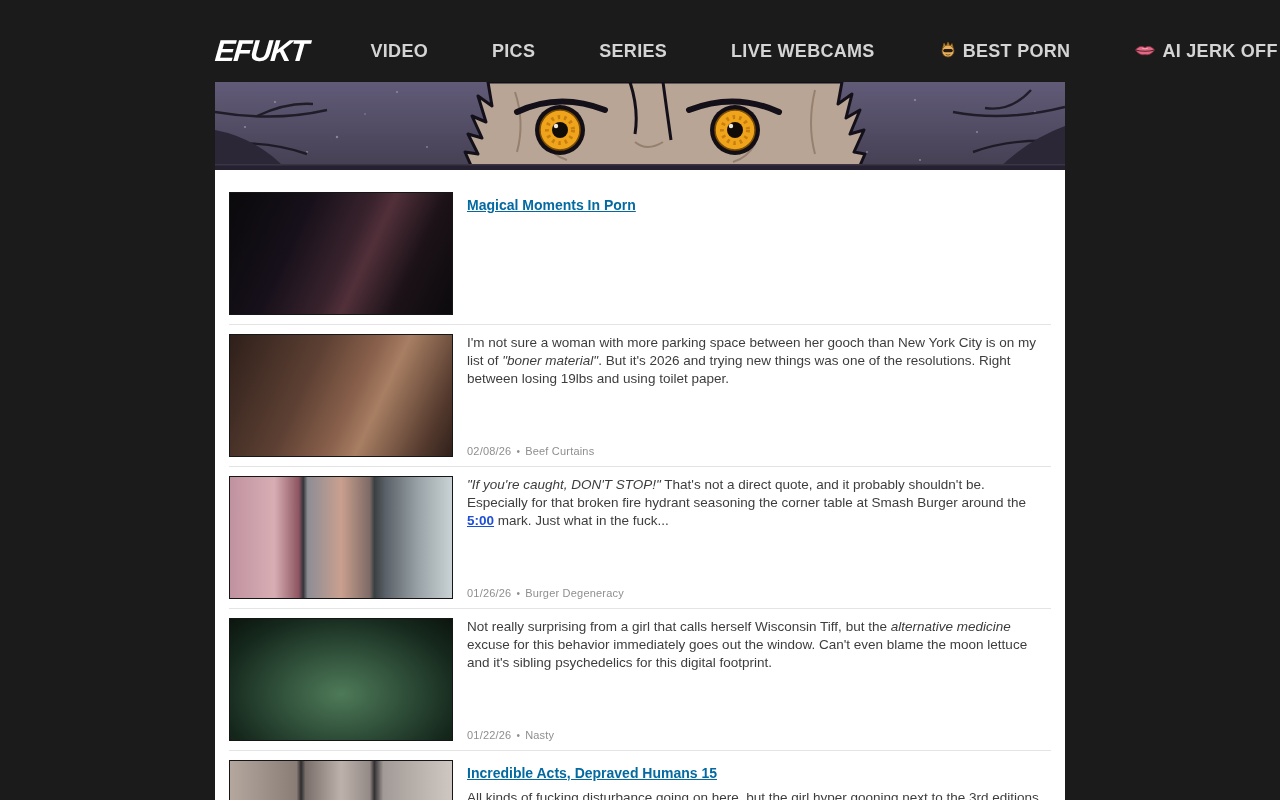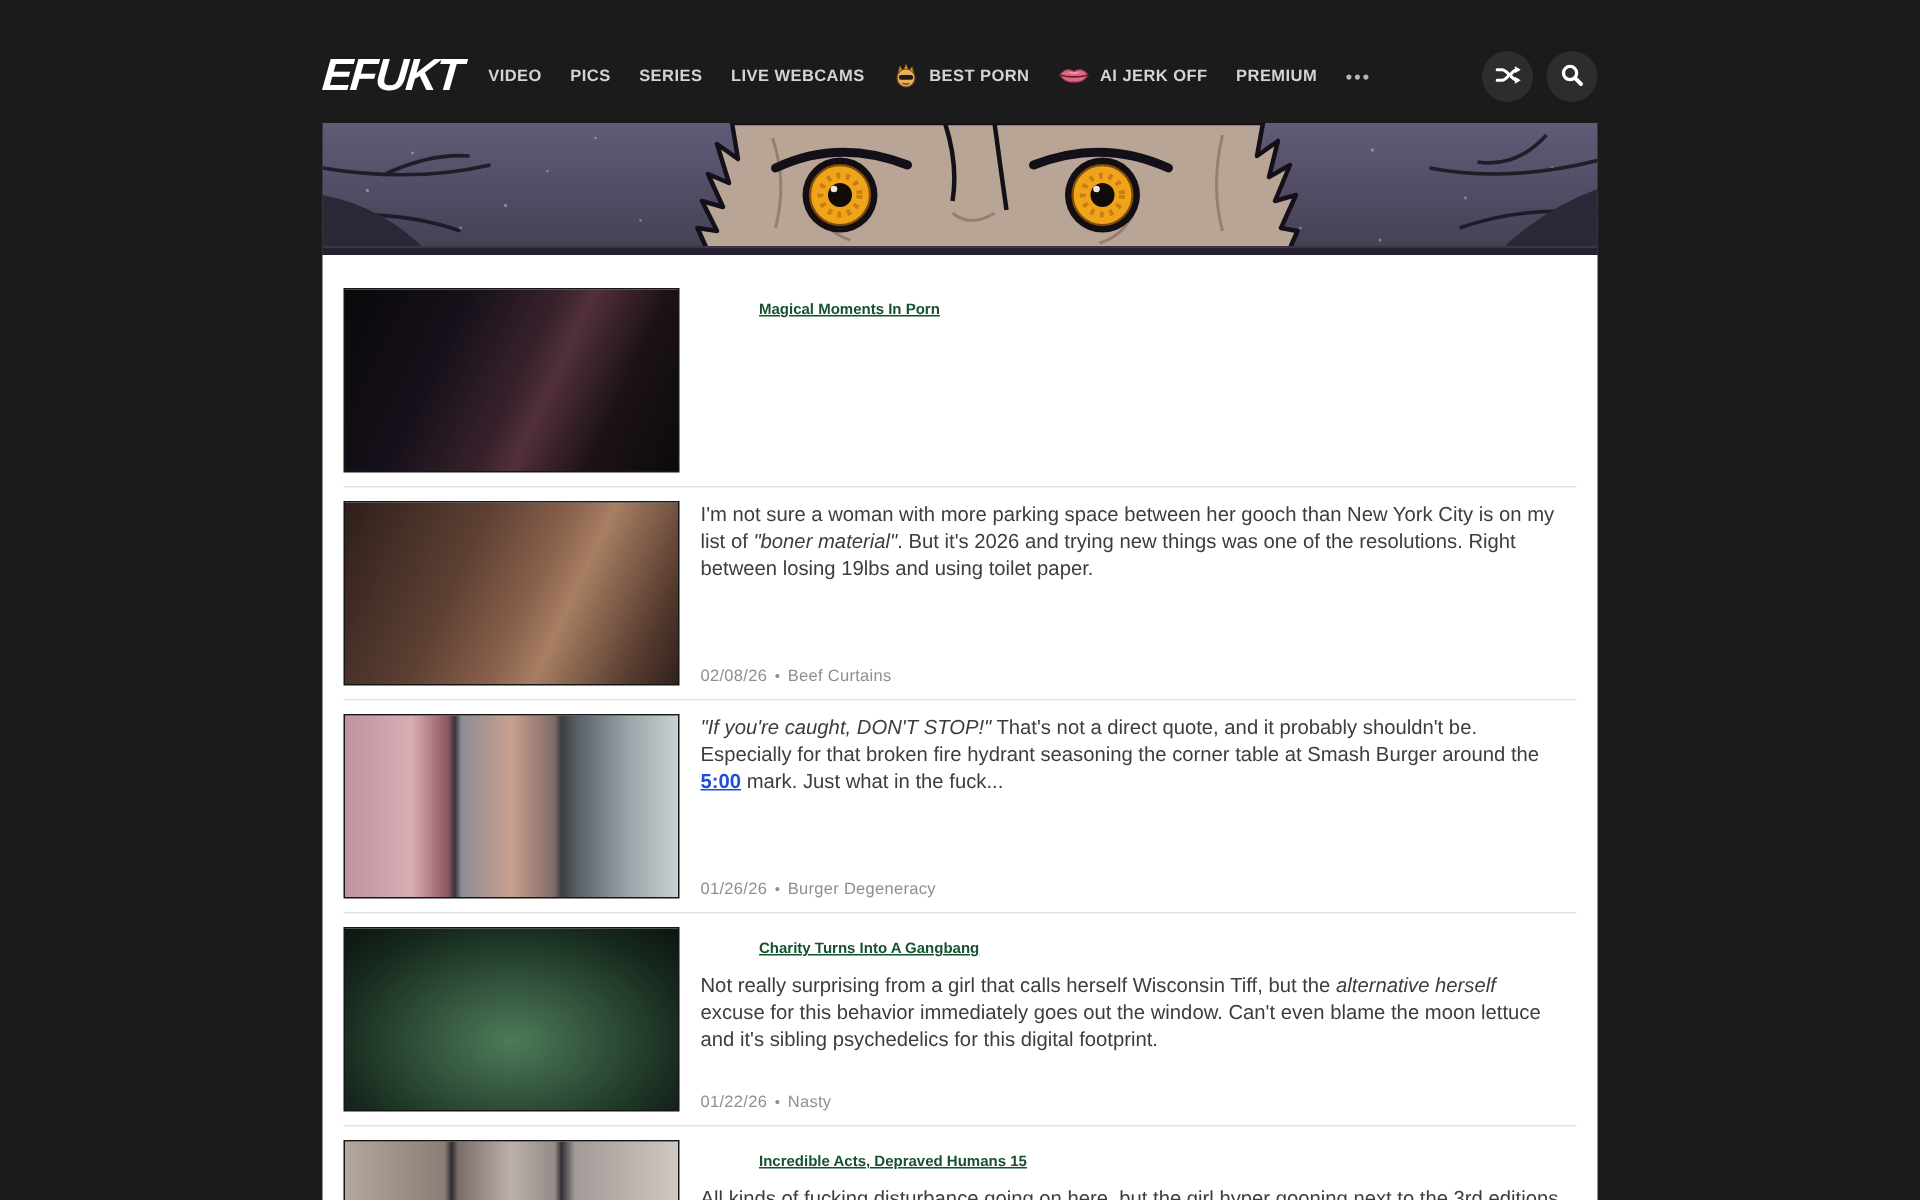--- a/index.html
+++ b/index.html
@@ -26,29 +26,30 @@
     font-style: italic;
     letter-spacing: -1.5px;
     transform: skewX(-5deg);
     margin-right: 18px;
     cursor: pointer;
     white-space: nowrap;
   }
   .menu { display: flex; align-items: center; gap: 19px; }
   .menu a {
     color: #d4d4d4;
-    font-size: 11px;
+    font-size: 18px;
     font-weight: bold;
     letter-spacing: 0.3px;
     text-decoration: none;
     display: flex;
     align-items: center;
     gap: 6px;
     white-space: nowrap;
     cursor: pointer;
+    margin-left: 45px;
   }
   .more-dots {
     color: #b5b5b5;
     font-size: 12px;
     letter-spacing: 1.5px;
     font-weight: bold;
     cursor: pointer;
   }
   .actions { margin-left: auto; display: flex; gap: 9px; }
   .circle-btn {
@@ -89,26 +90,25 @@
     flex: 1;
     height: 123px;
     display: flex;
     flex-direction: column;
   }
   .entry-title {
     margin: 1px 0 7px 0;
     line-height: 17px;
   }
   .entry-title a {
-    color: #14532d;
-    font-size: 10px;
+    color: #0369a1;
+    font-size: 14px;
     font-weight: bold;
     text-decoration: underline;
     cursor: pointer;
-    margin-left: 39px;
   }
   .desc {
     margin: 0;
     font-size: 13.5px;
     color: #3d3d3d;
     line-height: 18px;
     max-width: 572px;
   }
   .desc em { font-style: italic; }
   .desc b { font-weight: bold; color: #1d4ed8; text-decoration: underline; }
@@ -282,22 +282,21 @@
       <a class="thumb" style="background:linear-gradient(90deg,#c092a0 0%,#d8aeb4 20%,#8d5560 31%,#33333a 33%,#8d8d95 35%,#caa08f 50%,#7d6a66 63%,#3a3f41 65%,#5a6168 70%,#9aa4a8 85%,#c9d2d4 100%)"></a>
       <div class="entry-body">
         <p class="desc"><span></span><em>"If you're caught, DON'T STOP!"</em><span> That's not a direct quote, and it probably shouldn't be. Especially for that broken fire hydrant seasoning the corner table at Smash Burger around the </span><b>5:00</b><span> mark. Just what in the fuck...</span></p>
         <div class="meta"><span>01/26/26</span><span class="dot">•</span><span>Burger Degeneracy</span></div>
       </div>
     </article>
 
     <article class="entry">
       <a class="thumb" style="background:radial-gradient(ellipse at 50% 62%,#4e7a58 0%,#2c4a36 45%,#16291d 75%,#0b150f 100%)"></a>
       <div class="entry-body">
-        <h2 class="entry-title"><a>Charity Turns Into A Gangbang</a></h2>
-        <p class="desc"><span>Not really surprising from a girl that calls herself Wisconsin Tiff, but the </span><em>alternative herself</em><span></span><b></b><span> excuse for this behavior immediately goes out the window. Can't even blame the moon lettuce and it's sibling psychedelics for this digital footprint.</span></p>
+        <p class="desc"><span>Not really surprising from a girl that calls herself Wisconsin Tiff, but the </span><em>alternative medicine</em><span></span><b></b><span> excuse for this behavior immediately goes out the window. Can't even blame the moon lettuce and it's sibling psychedelics for this digital footprint.</span></p>
         <div class="meta"><span>01/22/26</span><span class="dot">•</span><span>Nasty</span></div>
       </div>
     </article>
 
     <article class="entry">
       <a class="thumb" style="background:linear-gradient(90deg,#b4a79e 0%,#8a7d76 30%,#2e2c2e 32%,#7a6e6a 34%,#bdb2ab 50%,#948a86 63%,#333134 65%,#a29a96 69%,#cfc8c2 100%)"></a>
       <div class="entry-body">
         <h2 class="entry-title"><a>Incredible Acts, Depraved Humans 15</a></h2>
         <p class="desc"><span>All kinds of fucking disturbance going on here, but the girl hyper gooning next to the 3rd editions of Goosebumps soft covers should probably get an award or an all expenses paid</span><em></em><span></span><b></b><span></span></p>
 

